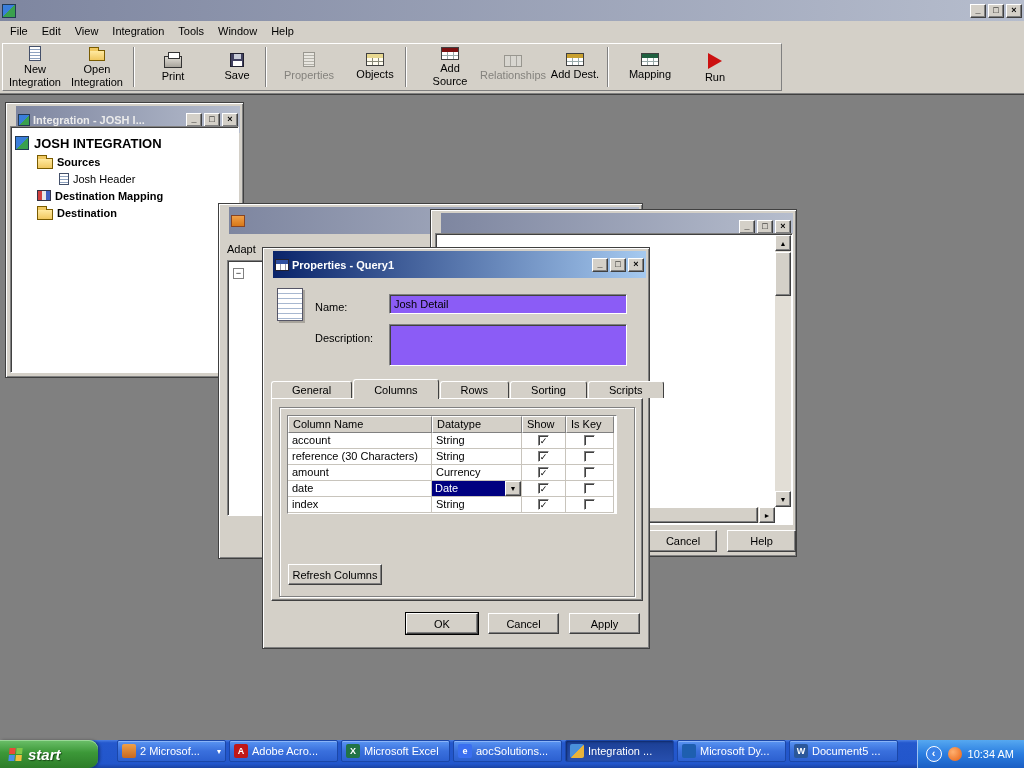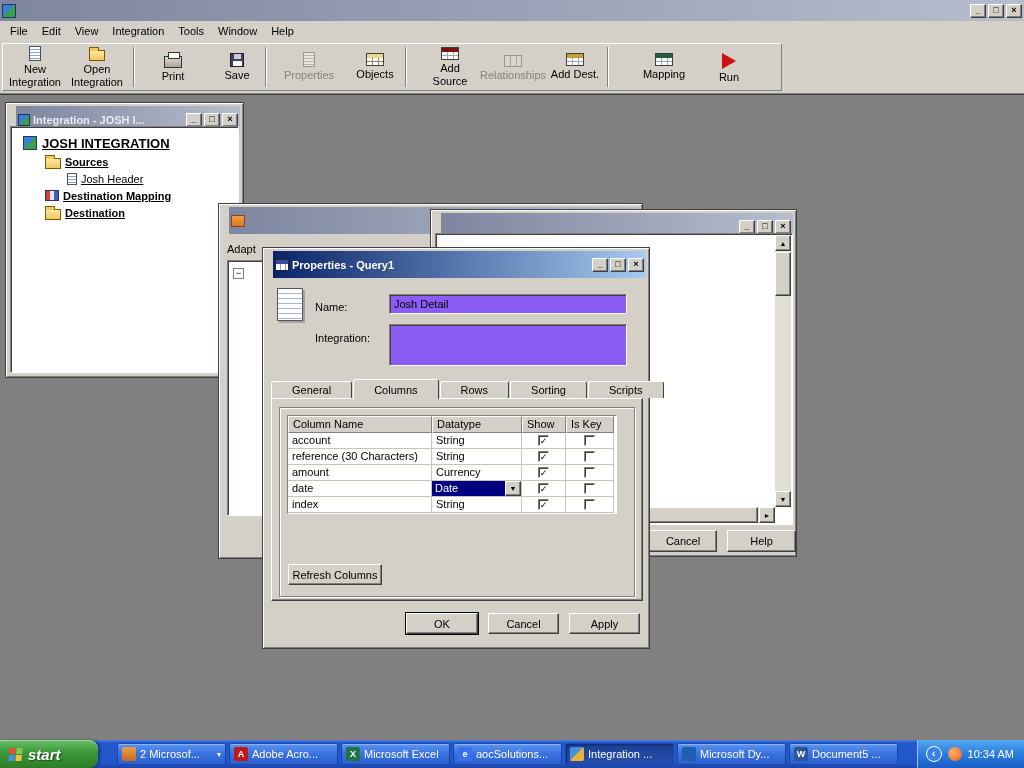--- a/index.html
+++ b/index.html
@@ -68,21 +68,21 @@
                 background:linear-gradient(90deg,#d04040 0 4px, rgba(0,0,0,0) 4px),
                            linear-gradient(270deg,#4060c0 0 4px, rgba(0,0,0,0) 4px), #e8e8e8; }
   .paper-big  { position:absolute; left:14px; top:40px; width:26px; height:33px; border:1px solid #556;
                 background:repeating-linear-gradient(#fff 0 4px,#a8b8d0 4px 5px); box-shadow:2px 2px 0 #a8a49c; }
 
   
   .win { position:absolute; background:#d4d0c8; border:1px solid #404040; box-shadow:inset 1px 1px 0 #fff, inset -1px -1px 0 #808080; }
 
   
   #int-client { position:absolute; left:4px; right:4px; top:23px; bottom:4px; background:#fff;
-                border:1px solid; border-color:#808080 #fff #fff #808080; box-shadow:inset 1px 1px 0 #404040; padding:6px 12px; overflow:hidden;text-decoration:underline; }
+                border:1px solid; border-color:#808080 #fff #fff #808080; box-shadow:inset 1px 1px 0 #404040; padding:6px 4px; overflow:hidden; }
   .trow-root { display:flex; align-items:center; gap:5px; font-weight:bold; font-size:13px; height:20px; }
   .tnode { display:flex; align-items:center; gap:4px; height:17px; }
   .tnode.lvl1 { padding-left:22px; }
   .tnode.lvl2 { padding-left:44px; }
   .tnode .bold { font-weight:bold; }
 
   
   #props-dialog { left:262px; top:152px; width:388px; height:402px; z-index:40; }
   .fld-label { position:absolute; left:52px; }
   .text-input { position:absolute; left:126px; width:238px; background:#8b5cf6; border:1px solid; border-color:#808080 #fff #fff #808080;
@@ -116,21 +116,21 @@
   .sb-btn { position:absolute; width:16px; height:16px; font-size:7px; color:#000; }
   .sb-thumb { position:absolute; background:#d4d0c8; border:1px solid; border-color:#fff #404040 #404040 #fff; box-shadow:inset -1px -1px 0 #808080; }
 
   
   #mid-white { position:absolute; left:8px; top:56px; right:10px; bottom:42px; background:#fff;
                border:1px solid; border-color:#808080 #fff #fff #808080; box-shadow:inset 1px 1px 0 #404040; padding:5px; }
   .expander { width:11px; height:11px; background:#fff; border:1px solid #808080; font-size:9px; line-height:9px; text-align:center; display:inline-block; }
 
   
   #taskbar { position:absolute; left:0; bottom:0; width:1024px; height:28px;
-             background:linear-gradient(#4b7fe3 0%, #2458cd 10%, #2256cb 85%, #1a43a3 100%); display:flex; align-items:center; }
+             background:linear-gradient(#4b7fe3 0%, #2458cd 10%, #2256cb 85%, #1a43a3 100%); display:flex; }
   #start-button { width:98px; height:28px; border-radius:0 9px 9px 0; display:flex; align-items:center; gap:6px; padding-left:9px; flex:none;
                   background:linear-gradient(#6cc06a 0%, #3c9838 45%, #2d7d29 100%); box-shadow:inset 0 1px 0 #9ad897, 2px 0 3px rgba(0,0,0,.35); }
   #start-label { color:#fff; font-size:15px; font-weight:bold; font-style:italic; text-shadow:1px 1px 1px #1a4a18; }
   .start-flag { display:grid; grid-template-columns:6px 6px; grid-template-rows:6px 6px; gap:1px; transform:skew(-6deg); }
   .start-flag i { display:block; }
   .f-r{background:#e84a3a;} .f-g{background:#7ec84a;} .f-b{background:#4a90e8;} .f-y{background:#f0c040;}
   .task-item { width:109px; height:22px; margin-left:3px; border-radius:2px; display:flex; align-items:center; gap:4px; padding:0 4px; flex:none;
                background:linear-gradient(#5a95f2,#3a70dd 50%,#2c60d0); border:1px solid #1b47a8; color:#fff; white-space:nowrap; overflow:hidden;
                box-shadow:inset 0 1px 0 #8ab4f8; }
   .task-item.active { background:linear-gradient(#1b3f94,#274fae); box-shadow:inset 1px 1px 2px #102a6a; }
@@ -207,21 +207,21 @@
       </div>
       <div class="tbtn disabled" style="width:68px">
         <span class="icon-rel"></span>
         <span>Relationships</span>
       </div>
       <div class="tbtn" style="width:56px">
         <span class="icon-grid gold"></span>
         <span>Add Dest.</span>
       </div>
       <div class="tsep"></div>
-      <div class="tbtn" style="width:54px;margin-left:24px">
+      <div class="tbtn" style="width:54px;margin-left:10px">
         <span class="icon-grid green"></span>
         <span>Mapping</span>
       </div>
       <div class="tbtn" style="width:48px;margin-left:14px">
         <span class="icon-run"></span>
         <span>Run</span>
       </div>
     </div>
   </div>
 
@@ -303,21 +303,21 @@
           <span class="btn winbtn">_</span>
           <span class="btn winbtn">□</span>
           <span class="btn winbtn">×</span>
         </span>
       </div>
 
       <div class="paper-big"></div>
 
       <span class="fld-label" style="top:53px">Name:</span>
       <input class="text-input" style="top: 46px; height: 20px;" readonly="" value="Josh Detail">
-      <span class="fld-label" style="top:84px">Integration:</span>
+      <span class="fld-label" style="top:84px">Description:</span>
       <textarea class="text-input" style="top: 76px; height: 42px; resize: none;" readonly="" value=""></textarea>
 
       <div class="tabs">
         <span class="tab">General</span>
         <span class="tab active">Columns</span>
         <span class="tab">Rows</span>
         <span class="tab">Sorting</span>
         <span class="tab">Scripts</span>
       </div>
       <div class="raised" id="tab-page"></div>

